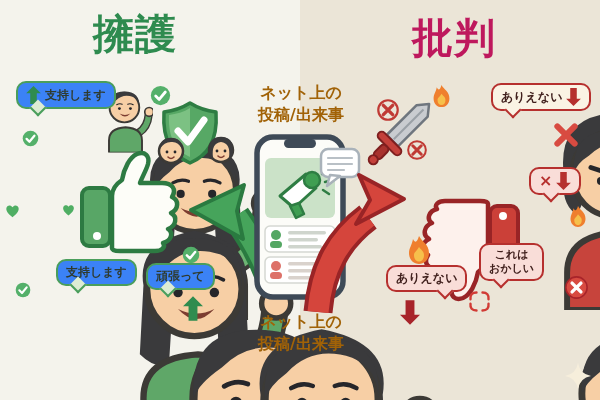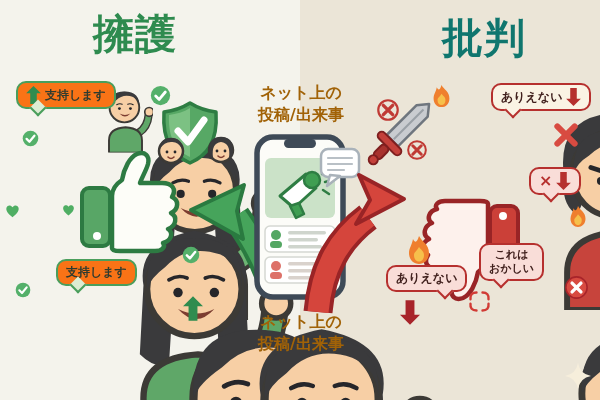--- a/index.html
+++ b/index.html
@@ -4,27 +4,27 @@
 <style>
   html,body{margin:0;padding:0;}
   body{font-family:"DejaVu Sans","Liberation Sans",sans-serif;}
   .stage{position:relative;width:600px;height:400px;overflow:hidden;background:#f3f2eb;}
   .bg-half{position:absolute;top:0;height:400px;width:300px;}
   .bg-left{left:0;background:#f4f3ec;}
   .bg-right{left:300px;background:#ebe5d7;}
   svg.art{position:absolute;left:0;top:0;}
   .title{position:absolute;font-weight:800;font-size:41px;line-height:1;letter-spacing:1px;}
   .title-left{left:93px;top:14px;color:#2e8b4f;}
-  .title-right{left:442px;top:18px;color:#0f766e;}
+  .title-right{left:412px;top:18px;color:#be185d;}
   .center-label{position:absolute;width:130px;text-align:center;font-weight:bold;font-size:16px;line-height:1.35;color:#a16207;}
   .center-top{left:236px;top:82px;}
   .center-bottom{left:236px;top:311px;}
   .bubble{position:absolute;display:flex;align-items:center;gap:4px;padding:3px 8px;border-radius:10px;font-weight:bold;white-space:nowrap;}
   .bubble::after{content:'';position:absolute;width:10px;height:10px;transform:rotate(45deg);bottom:-7px;left:14px;border-right:2.5px solid;border-bottom:2.5px solid;}
-  .g-bub{background:#f97316;border:2.5px solid #4a9e5c;color:#2f3b2f;font-size:12px;}
+  .g-bub{background:#3b82f6;border:2.5px solid #4a9e5c;color:#2f3b2f;font-size:12px;}
   .g-bub::after{background:#dcecd3;border-color:#4a9e5c;}
   .r-bub{background:#f9ddd8;border:2.5px solid #b6302e;color:#40201d;font-size:12px;align-items:center;}
   .r-bub::after{background:#f9ddd8;border-color:#b6302e;}
   .cream{background:#faf3e4;}
   .cream::after{background:#faf3e4;}
   .tail-right::after{left:auto;right:14px;}
   .two-line{white-space:normal;text-align:center;line-height:1.25;font-size:11px;}
   .x-char{color:#b6302e;font-size:16px;line-height:1;font-weight:800;}
 </style>
 </head>
@@ -274,20 +274,23 @@
 
   <div class="bubble g-bub" style="left:16px;top:81px;">
     <svg width="15" height="18" viewBox="0 0 18 22">
         <path d="M9,0 L18,9 L13,9 L13,22 L5,22 L5,9 L0,9 Z" fill="#2f8c4f"></path>
       </svg>
     <span>支持します</span>
   </div>
   <div class="bubble g-bub" style="left:56px;top:259px;">
     <span>支持します</span>
   </div>
+  <div class="bubble g-bub" style="left:146px;top:263px;">
+    <span>頑張って</span>
+  </div>
 
   <div class="bubble r-bub cream" style="left:491px;top:83px;">
     <span>ありえない</span>
     <svg width="15" height="18" viewBox="0 0 18 22">
         <path d="M9,22 L18,13 L13,13 L13,0 L5,0 L5,13 L0,13 Z" fill="#b6302e"></path>
       </svg>
   </div>
   <div class="bubble r-bub" style="left:529px;top:167px;">
     <span class="x-char">×</span>
     <svg width="15" height="18" viewBox="0 0 18 22">

